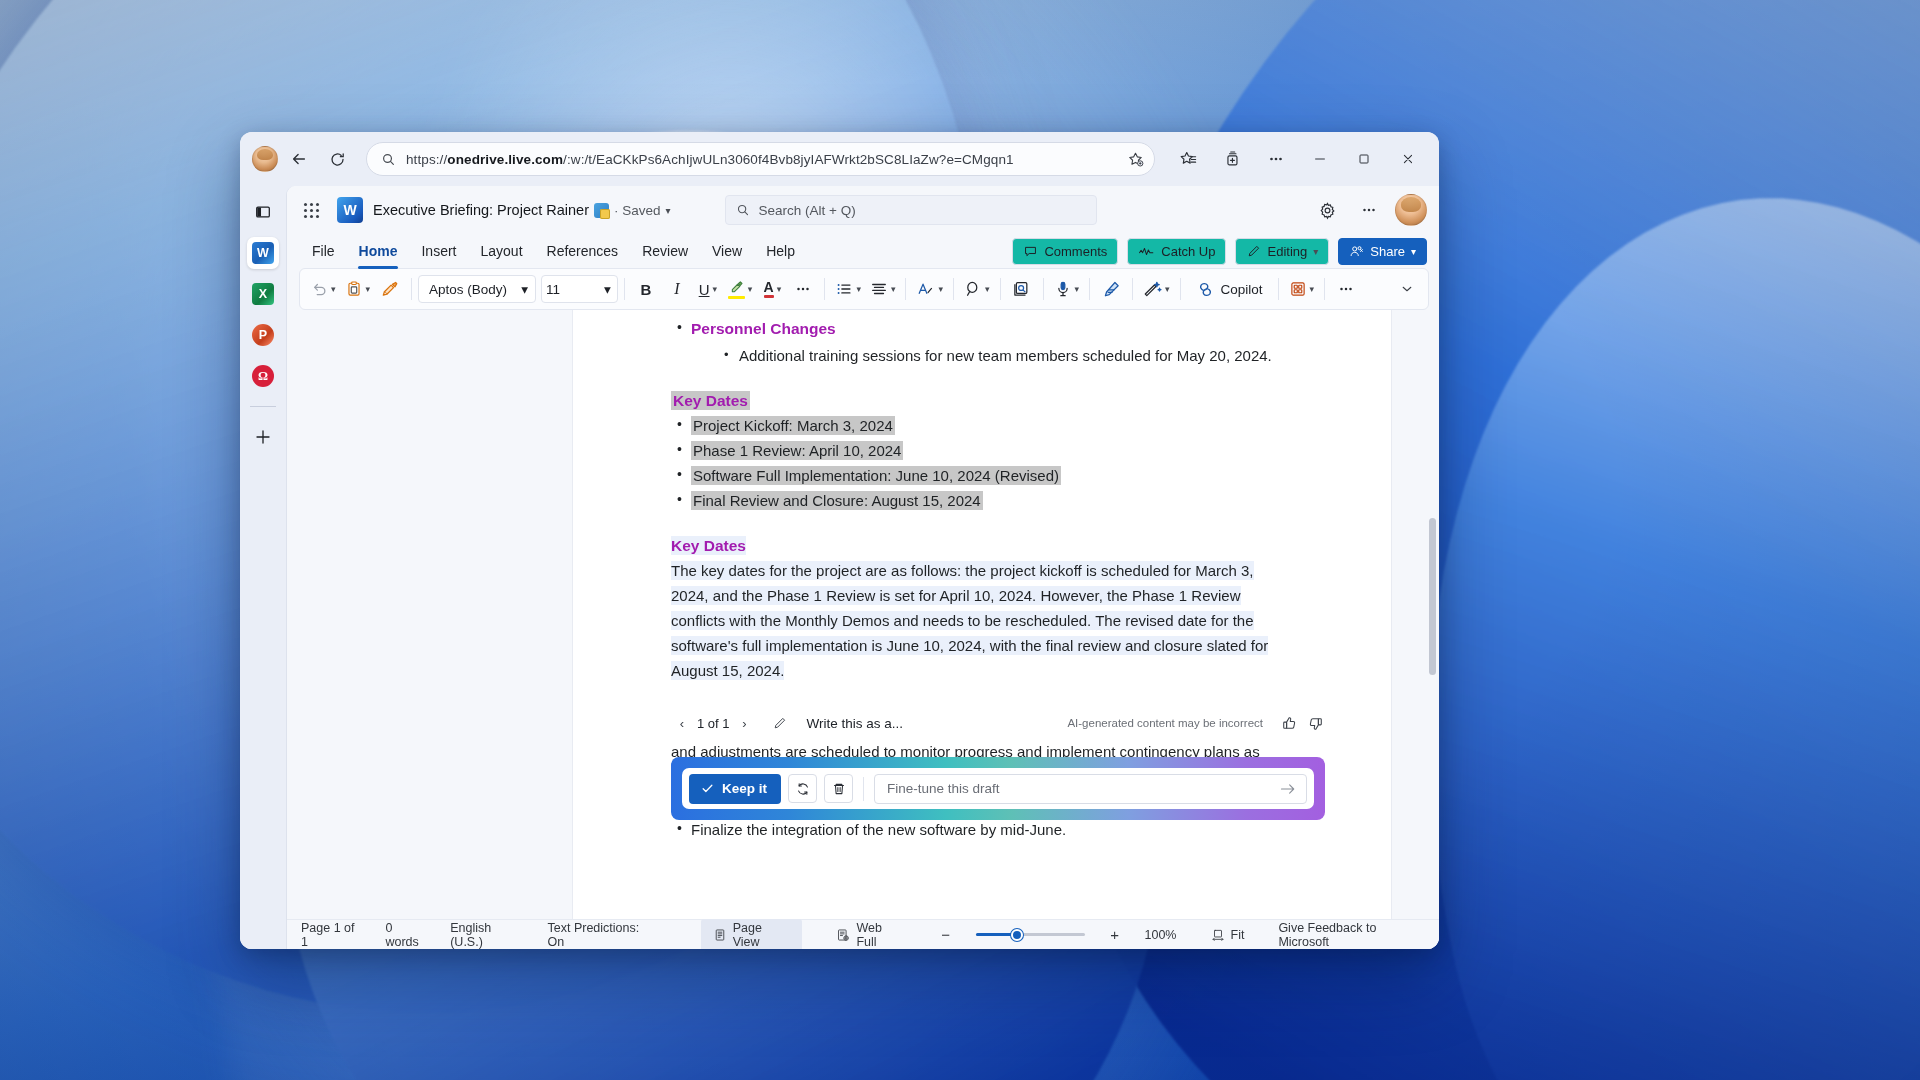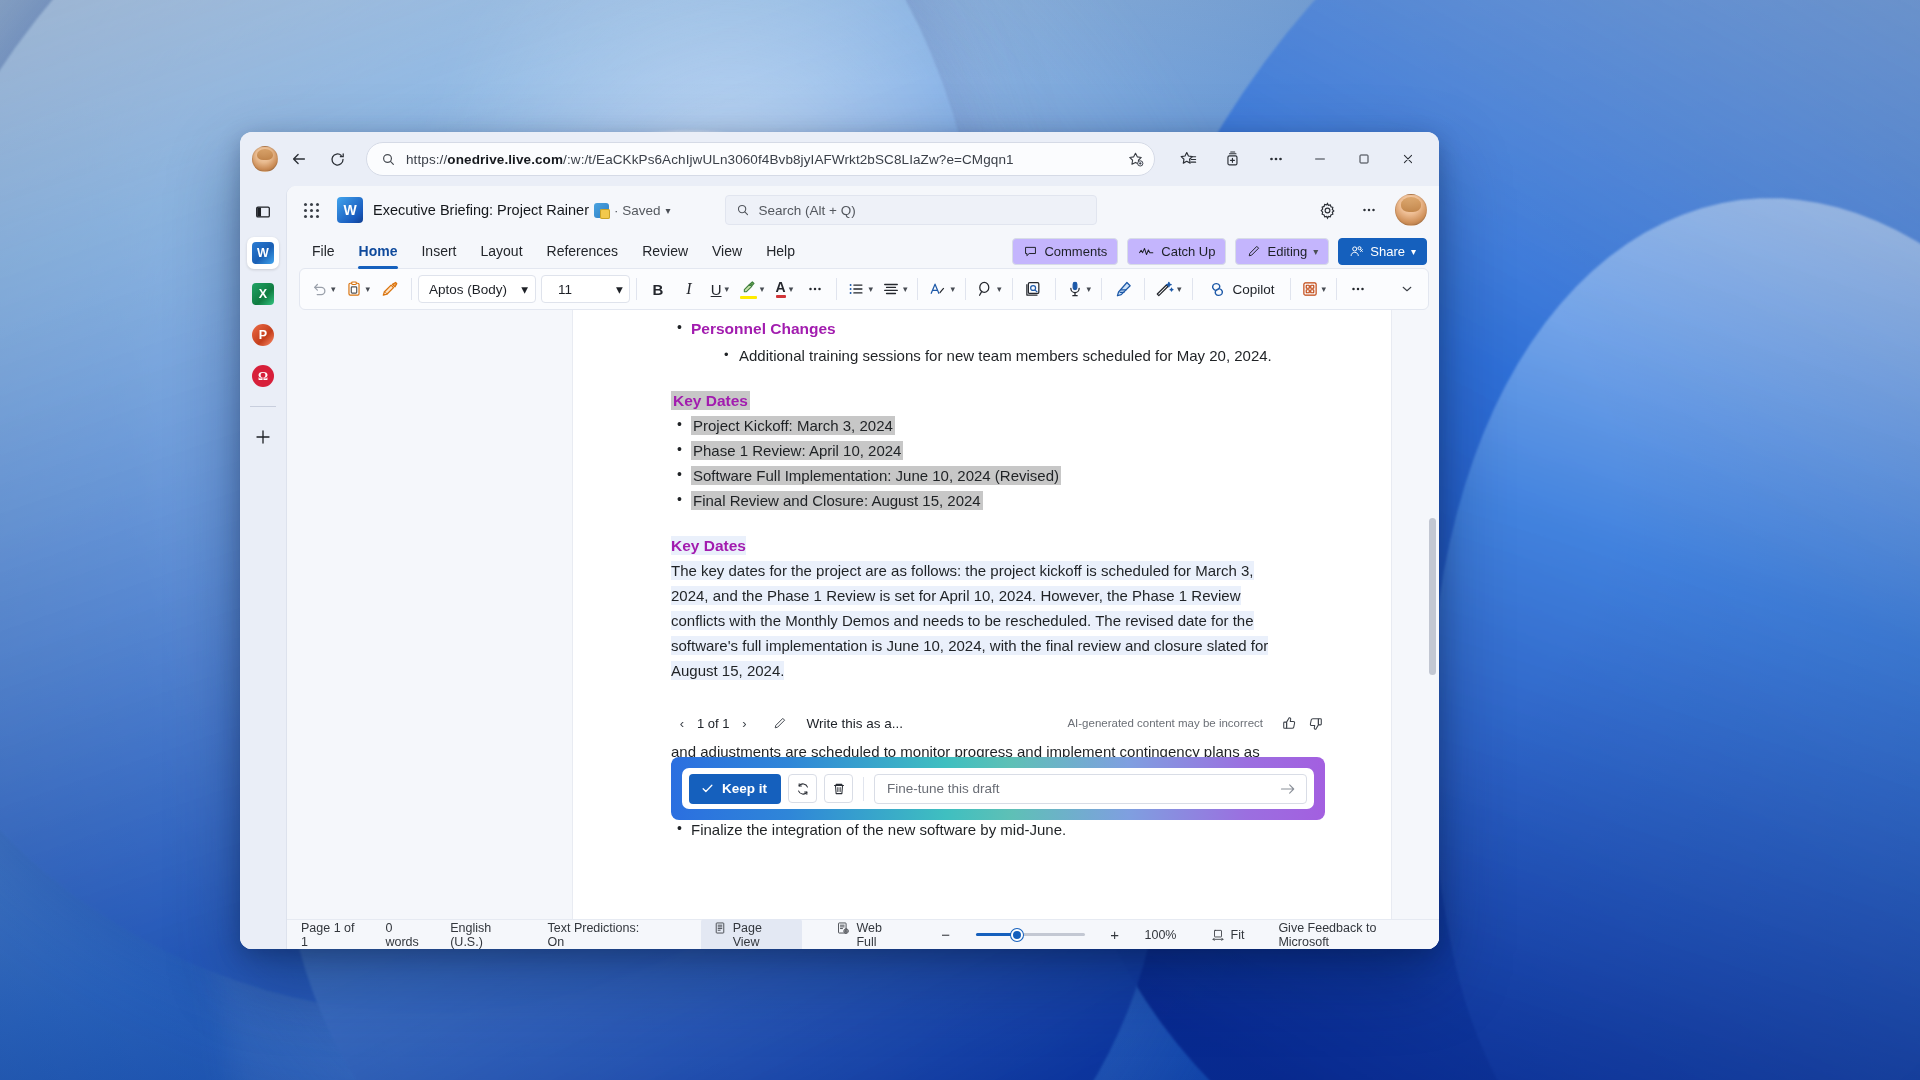--- a/index.html
+++ b/index.html
@@ -199,21 +199,21 @@
     position: relative; line-height: 20px;
   }
   .rtab.active { font-weight: 700; color: #0f4a9c; }
   .rtab.active::after {
     content: ""; position: absolute; left: 10px; right: 10px; bottom: -4px; height: 2.5px;
     background: #1560bd; border-radius: 2px;
   }
   .ribbon-tabs .spacer { flex: 1 1 auto; }
   .hbtn {
     height: 27px; display: flex; align-items: center; gap: 6px; padding: 0 10px;
-    border: 1px solid #d7dce7; border-radius: 4px; background: #c4b5fd;
+    border: 1px solid #d7dce7; border-radius: 4px; background: #14b8a6;
     font-size: 13px; color: #1d2026; margin-left: 7px;
   }
   .hbtn.share { background: #1560bd; border-color: #1560bd; color: #fff; }
 
   
   .format-bar {
     height: 42px; flex: 0 0 42px; margin: 0 10px 0 12px;
     background: #fbfcfe; border: 1px solid #e3e7f0; border-radius: 6px;
     display: flex; align-items: center; padding: 0 6px; gap: 1px;
   }
@@ -221,21 +221,21 @@
         color: #24272d; padding: 0 4px; gap: 3px; }
   .tb .cv { font-size: 9px; color: #474b52; }
   .tb-sep { width: 1px; height: 22px; background: #e0e4ee; margin: 0 5px; }
   .font-sel {
     height: 28px; min-width: 118px; border: 1px solid #dfe3ec; border-radius: 4px; background: #fff;
     display: flex; align-items: center; justify-content: space-between; padding: 0 7px 0 10px;
     font-size: 13.5px; color: #1d2026;
   }
   .size-sel {
     height: 28px; min-width: 52px; border: 1px solid #dfe3ec; border-radius: 4px; background: #fff;
-    display: flex; align-items: center; justify-content: space-between; padding: 0 6px 0 16px;
+    display: flex; align-items: center; justify-content: space-between; padding: 0 6px 0 4px;
     font-size: 13.5px; color: #1d2026; margin-left: 4px; gap: 44px;
   }
   .bold-i { font-weight: 700; font-size: 15px; }
   .ital-i { font-style: italic; font-family: "Liberation Serif", serif; font-size: 16px; }
   .und-i { text-decoration: underline; font-size: 15px; }
   .underbar { display: block; height: 3px; border-radius: 1px; margin-top: 1px; }
   .format-bar .spacer { flex: 1 1 auto; }
   .copilot-btn { display: flex; align-items: center; gap: 6px; padding: 0 9px; height: 28px;
     border-radius: 4px; font-size: 13.5px; color: #1d2026; }
   .collapse-chev { width: 30px; height: 30px; display:flex; align-items:center; justify-content:center; color:#3a3e45; }
@@ -310,21 +310,21 @@
   .finetune .ph { flex: 1 1 auto; font-size: 13.5px; color: #6a6e76; }
   .send-arrow { color: #8a8f98; font-size: 15px; }
 
   
   .status-bar {
     height: 30px; flex: 0 0 30px; background: #f5f7fb; border-top: 1px solid #e6eaf2;
     display: flex; align-items: center; padding: 0 12px 0 14px; gap: 22px;
     font-size: 12.5px; color: #33373d;
   }
   .status-bar .spacer { flex: 1 1 auto; }
-  .sb-item { display: flex; align-items: flex-start; gap: 6px; padding: 2px 12px; border-radius: 3px; }
+  .sb-item { display: flex; align-items: center; gap: 6px; padding: 2px 12px; border-radius: 3px; }
   .sb-item.sel { background: #e3e8f3; }
   .zoom-track { width: 112px; height: 3px; background: #c3c8d3; border-radius: 2px; position: relative; }
   .zoom-track .fill { position: absolute; left: 0; top: 0; height: 3px; width: 38%; background: #1560bd; border-radius: 2px; }
   .zoom-track .knob { position: absolute; left: 38%; top: -4.5px; width: 12px; height: 12px; border-radius: 50%;
     background: #1560bd; border: 2px solid #fff; box-shadow: 0 0 0 1px #1560bd; transform: translateX(-50%); }
   .zoom-pm { font-size: 15px; color: #33373d; width: 16px; text-align: center; }
 
   svg { display: block; }
 </style>
 </head>

